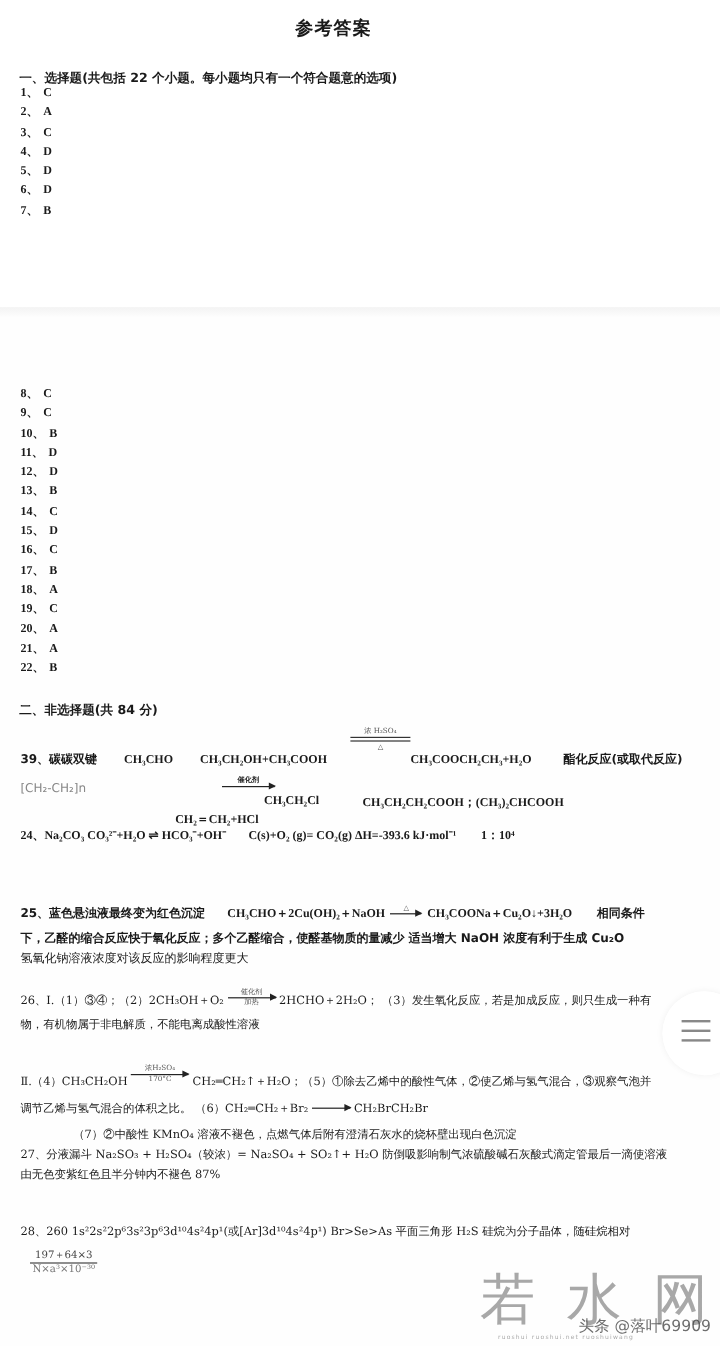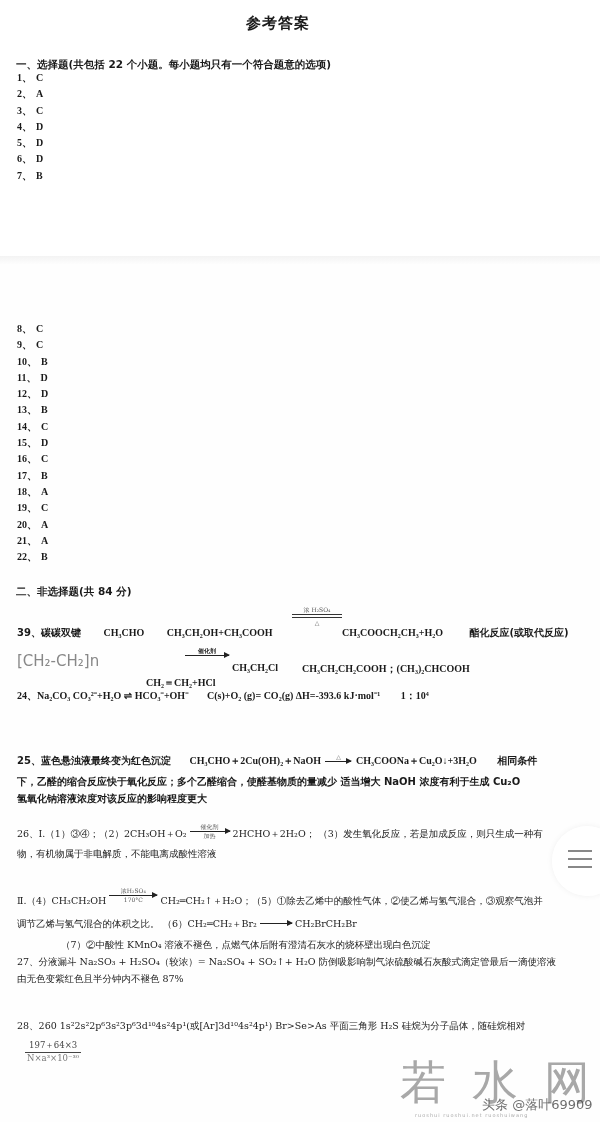--- a/index.html
+++ b/index.html
@@ -39,21 +39,21 @@
   .arrow-top { font-size: 6px; font-weight: normal; display: block; line-height: 8px; color: #555; }
   .arrow-bot { font-size: 6px; font-weight: normal; display: block; line-height: 8px; color: #555; }
   .arrow-line { display: block; height: 1px; background: #222; position: relative; }
   .arrow-line::after {
     content: ""; position: absolute; right: -1px; top: -3px;
     border-left: 6px solid #222; border-top: 3.5px solid transparent; border-bottom: 3.5px solid transparent;
   }
   .eq-arrow { display: block; position: relative; height: 5px; }
   .eq-arrow::before { content: ""; position: absolute; left: 0; right: 0; top: 0; height: 1px; background: #333; }
   .eq-arrow::after { content: ""; position: absolute; left: 0; right: 0; top: 3px; height: 1px; background: #333; }
-  .polymer { color: #888; font-weight: normal; font-size: 15px; font-family: "DejaVu Sans", sans-serif; text-align: right; }
+  .polymer { color: #888; font-weight: normal; font-size: 10px; font-family: "DejaVu Sans", sans-serif; text-align: right; }
   .frac { display: inline-block; vertical-align: middle; text-align: center; font-weight: normal; font-size: 8.5px; color: #444; }
   .frac .num { display: block; border-bottom: 1px solid #444; padding: 0 2px; }
   .frac .den { display: block; padding: 0 2px; color: #777; }
   .menu-fab {
     position: absolute; right: -22px; top: 826px; width: 70px; height: 70px;
     border-radius: 50%; background: rgba(255,255,255,0.9);
     box-shadow: 0 0 6px rgba(0,0,0,0.06);
   }
   .menu-fab .bars { position: absolute; left: 16px; top: 24px; width: 24px; }
   .menu-fab .bars span { display: block; height: 2px; background: #888; margin-bottom: 6px; }
@@ -123,42 +123,42 @@
   <span>CH₃COOCH₂CH₃+H₂O</span>
   <span class="cjk" style="margin-left:24px;">酯化反应(或取代反应)</span>
 </div>
 
 <div class="line polymer" style="top:652px;">[CH₂-CH₂]n</div>
 <div class="line" style="top:676px; left:102px;margin-left:44px;">CH₂＝CH₂+HCl</div>
 <div style="position:absolute; left:185px; top:647px; width:44px; text-align:center;">
   <span class="arrow-top" style="font-weight:bold;color:#222">催化剂</span>
   <span class="arrow-line"></span>
 </div>
-<div class="line" style="top:662px; left:232px;">CH₃CH₂Cl</div>
+<div class="line" style="top:662px; left:220px;">CH₃CH₂Cl</div>
 <div class="line" style="top:662px; left:302px;">CH₃CH₂CH₂COOH；(CH₃)₂CHCOOH</div>
 
 <div class="line" style="top:688px;">
   <span>24、Na₂CO₃</span>
   <span style="margin-left:0">CO₃²⁻+H₂O ⇌ HCO₃⁻+OH⁻</span>
   <span style="margin-left:16px">C(s)+O₂ (g)= CO₂(g)  ΔH=-393.6 kJ·mol⁻¹</span>
   <span style="margin-left:18px">1：10⁴</span>
 </div>
 
 <div class="line" style="top:754px;">
   <span class="cjk" style="font-weight:bold">25、蓝色悬浊液最终变为红色沉淀</span>
   <span style="margin-left:16px">CH₃CHO＋2Cu(OH)₂＋NaOH</span>
   <span class="arrow-wrap" style="width:26px; margin:0 2px; top:-4px;">
     <span class="arrow-top">△</span>
     <span class="arrow-line"></span>
   </span>
   <span>CH₃COONa＋Cu₂O↓+3H₂O</span>
   <span class="cjk" style="margin-left:18px; font-weight:bold">相同条件</span>
 </div>
 <div class="line cjk" style="top:775px; font-weight:bold;">下，乙醛的缩合反应快于氧化反应；多个乙醛缩合，使醛基物质的量减少    适当增大 NaOH 浓度有利于生成 Cu₂O</div>
-<div class="line cjk" style="top:792px; font-weight:bold;">氢氧化钠溶液浓度对该反应的影响程度更大</div>
+<div class="line cjk" style="top:792px; font-weight:normal;">氢氧化钠溶液浓度对该反应的影响程度更大</div>
 
 <div class="line light" style="top:826px;">
   <span>26、Ⅰ.（1）③④；（2）2CH₃OH＋O₂</span>
   <span class="arrow-wrap" style="width:40px; top:-3px;">
     <span class="arrow-top">催化剂</span>
     <span class="arrow-line"></span>
     <span class="arrow-bot">加热</span>
   </span>
   <span>2HCHO＋2H₂O；  （3）发生氧化反应，若是加成反应，则只生成一种有</span>
 </div>

